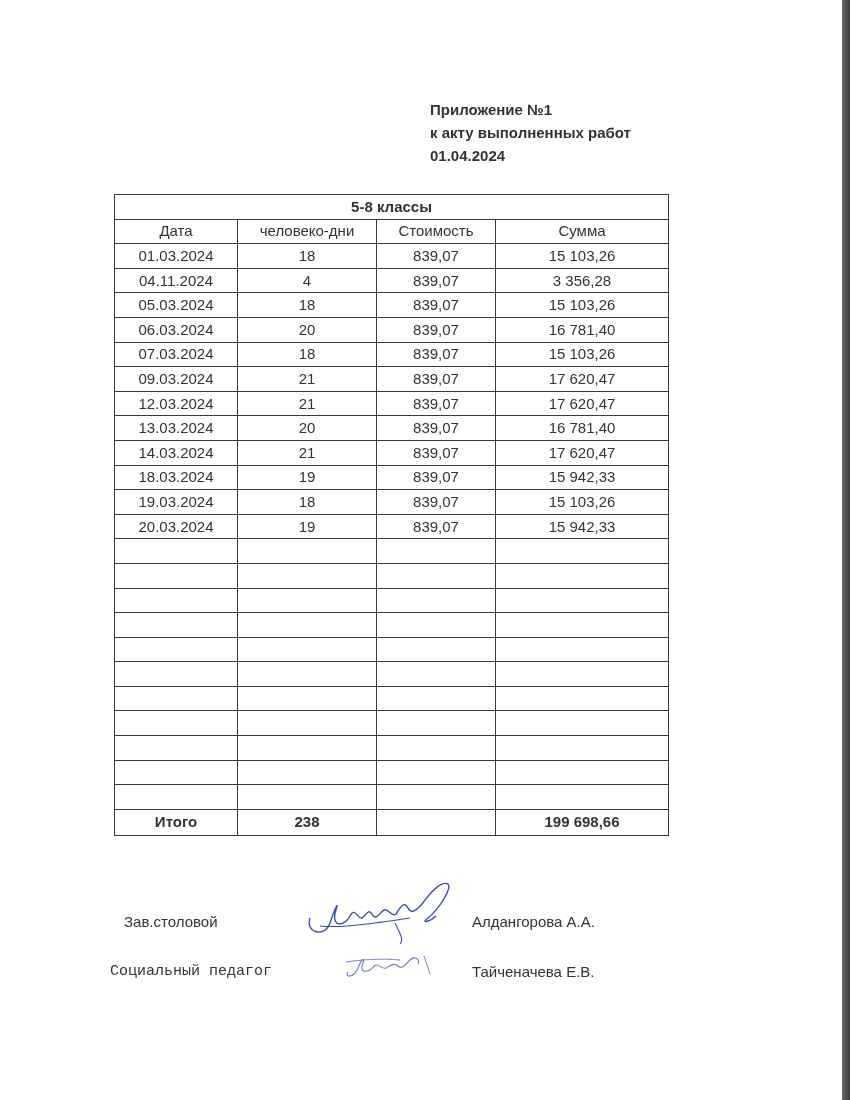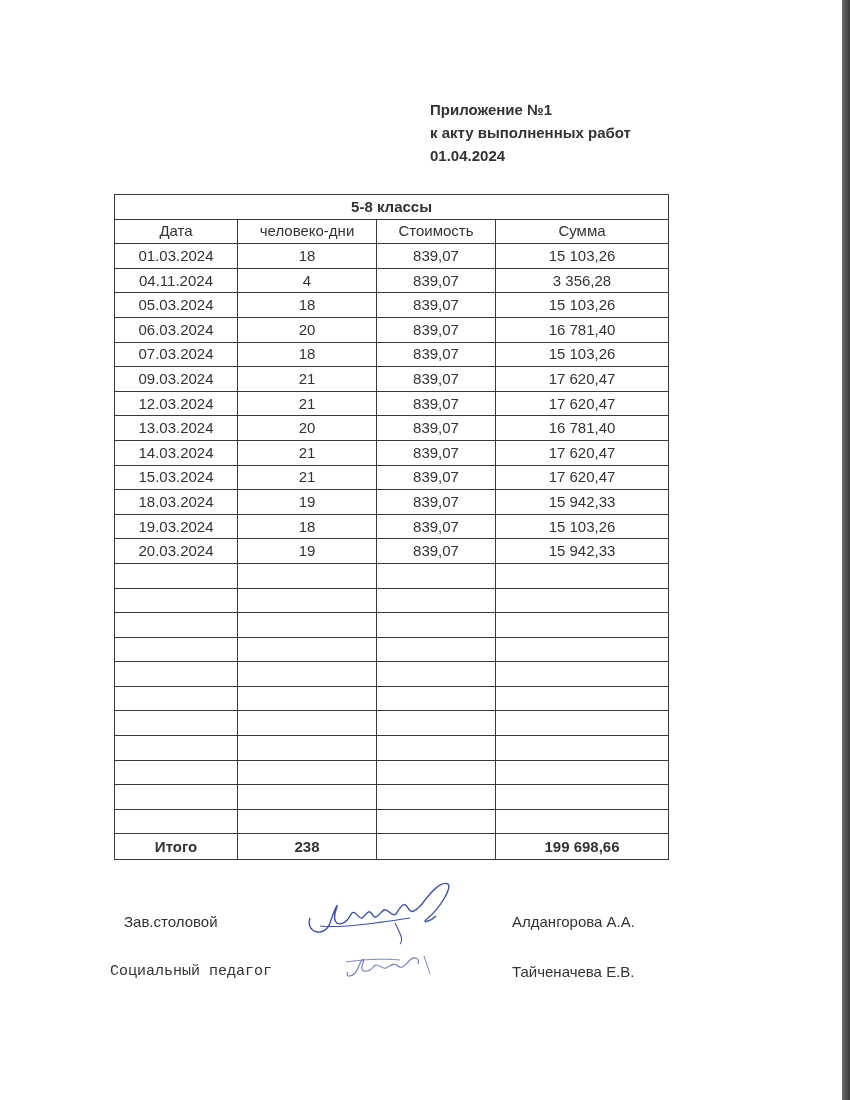--- a/index.html
+++ b/index.html
@@ -31,21 +31,21 @@
   table.report td.title { font-weight: bold; }
   table.report tr.total td { font-weight: bold; height: 25px; }
   col.c1 { width: 123px; }
   col.c2 { width: 139px; }
   col.c3 { width: 119px; }
   col.c4 { width: 173px; }
   .sig-row {
     position: absolute; font-size: 15px; color: #333;
   }
   .sig-role { position: absolute; left: 124px; }
-  .sig-name { position: absolute; left: 512px; }
+  .sig-name { position: absolute; left: 472px; }
   .signature {
     position: absolute;
   }
 </style>
 </head>
 <body>
 
 <div class="edge-strip"></div>
 
 <div class="header">
@@ -114,26 +114,20 @@
         <td>17 620,47</td>
       </tr>
     <tr>
         <td>13.03.2024</td>
         <td>20</td>
         <td>839,07</td>
         <td>16 781,40</td>
       </tr>
     <tr>
         <td>14.03.2024</td>
-        <td>21</td>
-        <td>839,07</td>
-        <td>17 620,47</td>
-      </tr>
-    <tr>
-        <td>15.03.2024</td>
         <td>21</td>
         <td>839,07</td>
         <td>17 620,47</td>
       </tr>
     <tr>
         <td>18.03.2024</td>
         <td>19</td>
         <td>839,07</td>
         <td>15 942,33</td>
       </tr>

